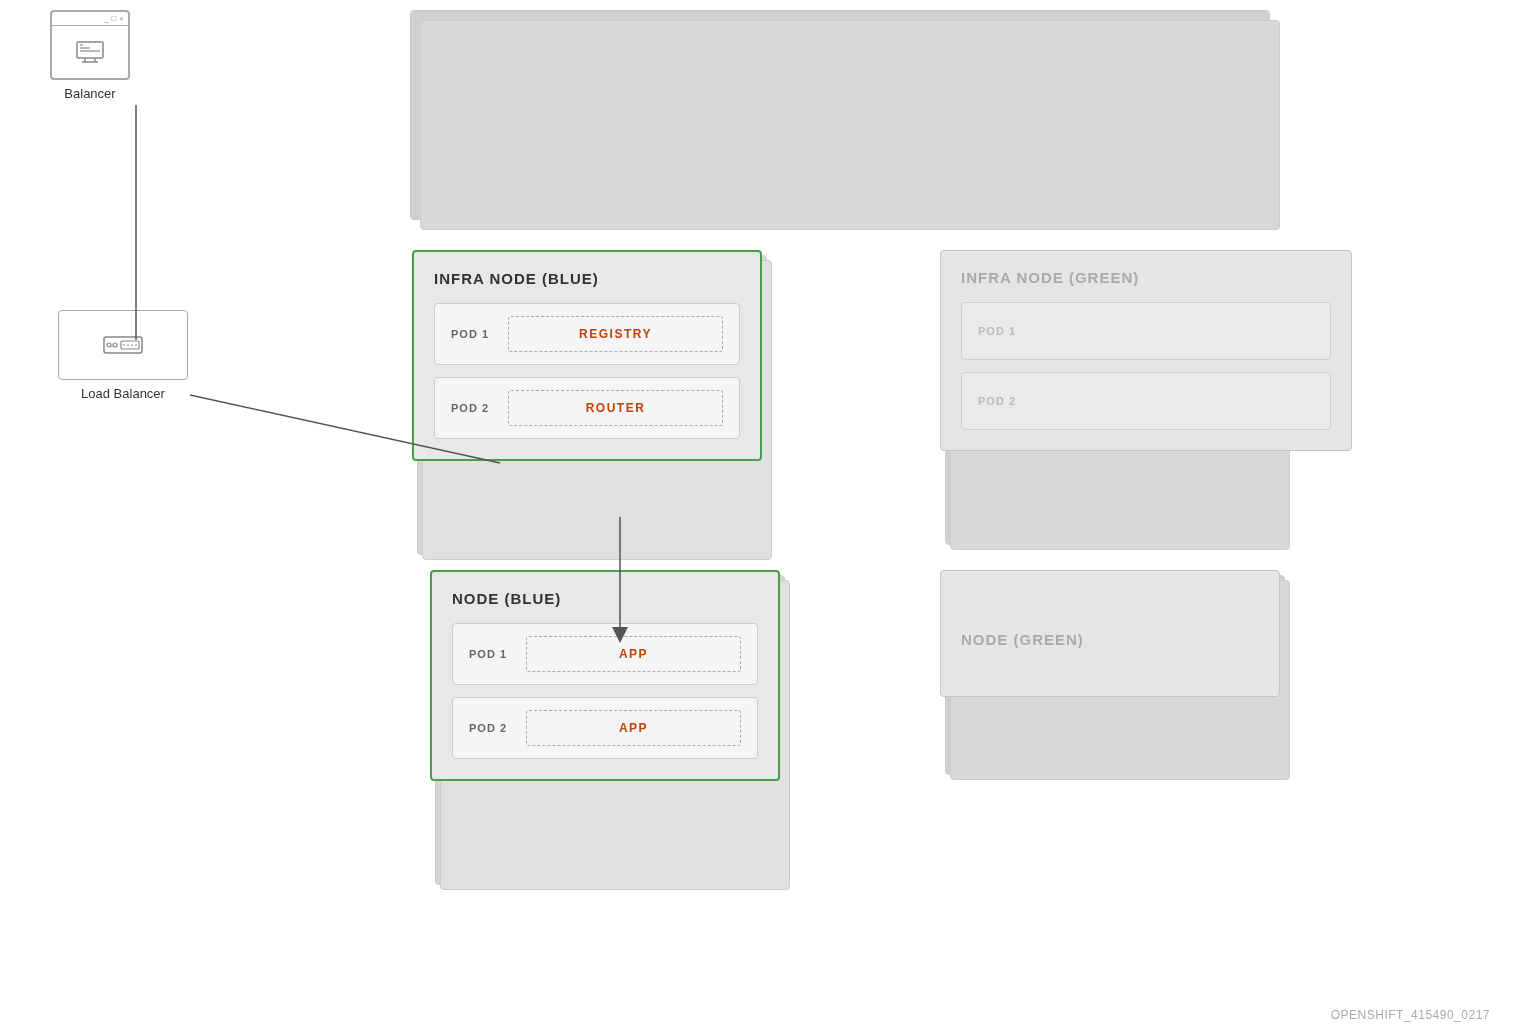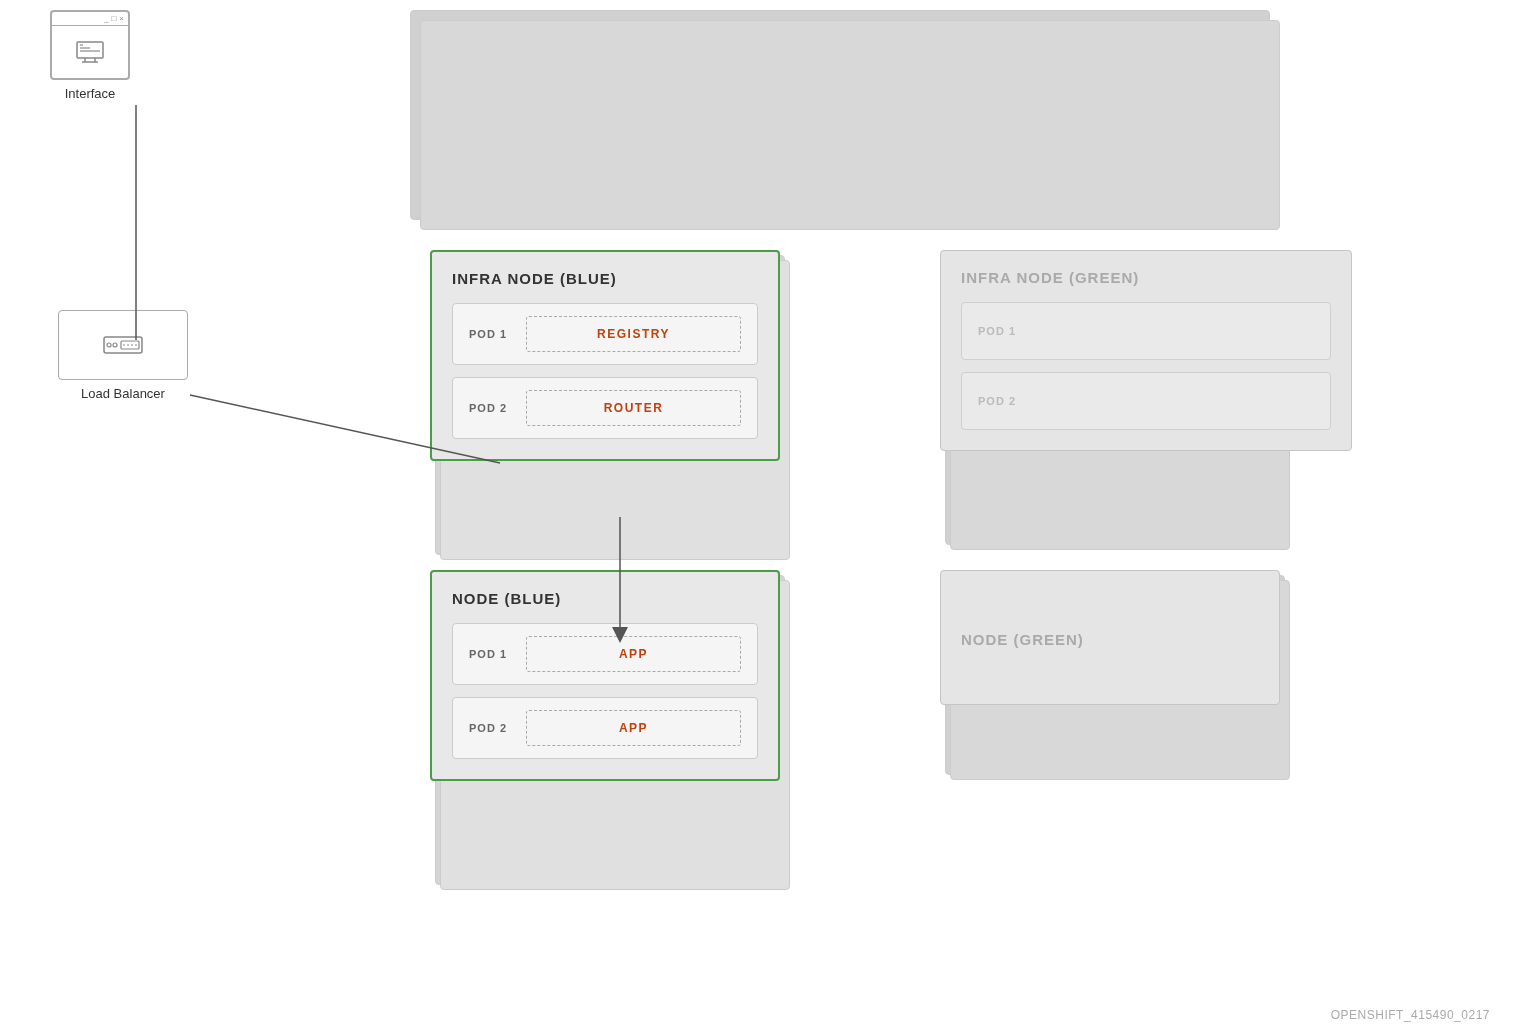--- a/index.html
+++ b/index.html
@@ -168,21 +168,21 @@
       min-height: 70px;
       display: flex;
       align-items: center;
       justify-content: center;
     }
 
     
     .infra-node-blue-wrapper {
       position: absolute;
       top: 250px;
-      left: 430px;
+      left: 412px;
       z-index: 2;
     }
 
     .infra-node-blue-shadow {
       position: absolute;
       top: 10px;
       left: 10px;
       width: 350px;
       height: 300px;
       background: #e0e0e0;
@@ -408,21 +408,21 @@
       border-radius: 4px;
       z-index: 0;
     }
 
     .node-green {
       position: relative;
       width: 340px;
       background: #e5e5e5;
       border: 1.5px solid #c5c5c5;
       border-radius: 4px;
-      padding: 60px 20px 40px;
+      padding: 60px 20px 32px;
       z-index: 1;
     }
 
     
     .connectors-svg {
       position: absolute;
       top: 0;
       left: 0;
       width: 1520px;
       height: 1035px;
@@ -457,21 +457,21 @@
           <rect x="2" y="2" width="26" height="16" rx="1" stroke="#888" stroke-width="1.5" fill="none"></rect>
           <line x1="10" y1="18" x2="10" y2="22" stroke="#888" stroke-width="1.5"></line>
           <line x1="20" y1="18" x2="20" y2="22" stroke="#888" stroke-width="1.5"></line>
           <line x1="7" y1="22" x2="23" y2="22" stroke="#888" stroke-width="1.5"></line>
           <line x1="5" y1="8" x2="15" y2="8" stroke="#888" stroke-width="1.2"></line>
           <line x1="5" y1="11" x2="25" y2="11" stroke="#888" stroke-width="1.2"></line>
           <line x1="5" y1="5" x2="8" y2="5" stroke="#888" stroke-width="1.2"></line>
         </svg>
       </div>
     </div>
-    <span class="interface-label">Interface</span>
+    <span class="interface-label">Balancer</span>
   </div>
 
   <div class="lb-box">
     <div class="lb-icon">
       <svg width="40" height="28" viewBox="0 0 40 28" fill="none">
         <rect x="1" y="6" width="38" height="16" rx="2" stroke="#888" stroke-width="1.5" fill="none"></rect>
         <circle cx="6" cy="14" r="2" stroke="#888" stroke-width="1.2" fill="none"></circle>
         <circle cx="12" cy="14" r="2" stroke="#888" stroke-width="1.2" fill="none"></circle>
         <rect x="18" y="10" width="18" height="8" rx="1" stroke="#888" stroke-width="1.2" fill="none"></rect>
         <line x1="20" y1="14" x2="22" y2="14" stroke="#888" stroke-width="1"></line>

